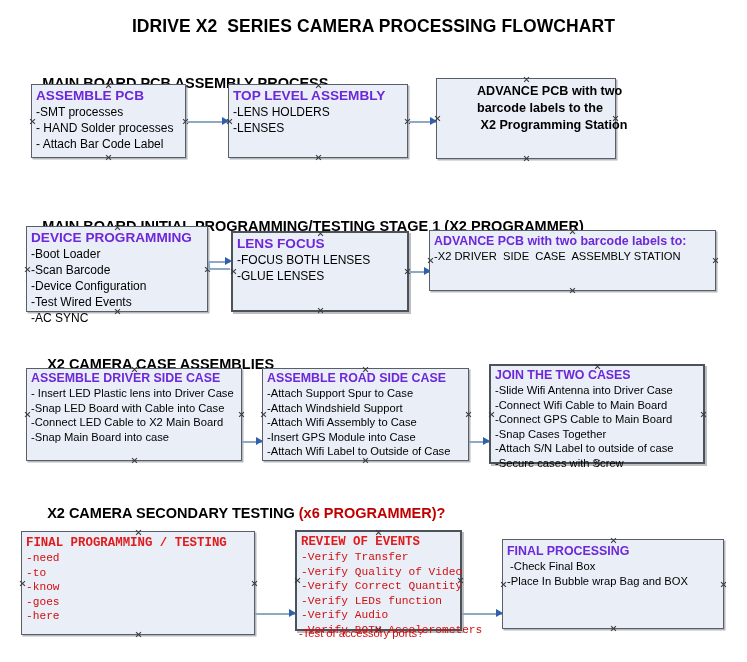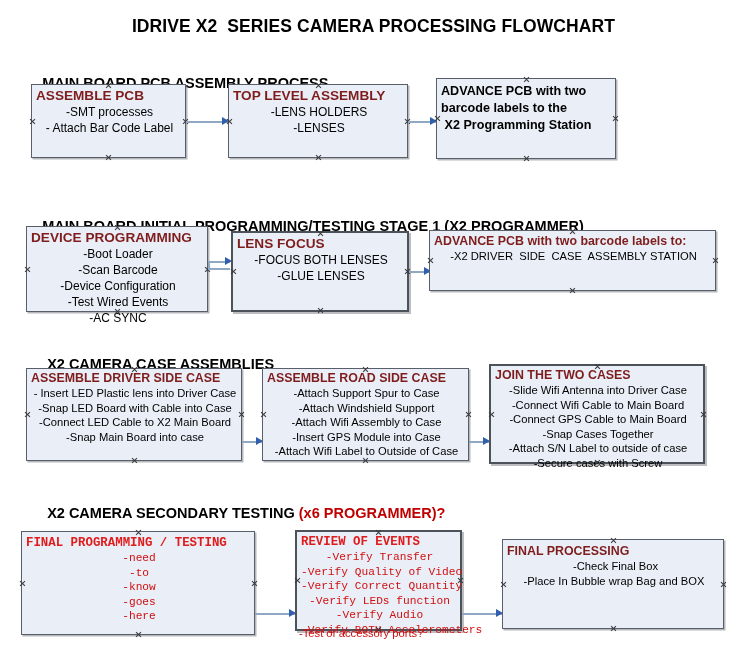--- a/index.html
+++ b/index.html
@@ -59,30 +59,29 @@
   }
   .node .node-body {
     position: absolute;
     left: 4px;
     top: 2px;
     right: 2px;
   }
   .node-title {
     font-size: 12.4px;
     font-weight: bold;
-    color: #7f1d1d;
+    color: #6d28d9;
     line-height: 15px;
     white-space: pre;
   }
   .node-line {
     font-size: 11.2px;
     color: #000000;
     line-height: 14.6px;
     white-space: pre;
-    text-align: center;
   }
   .node.redtext .node-title,
   .node.redtext .node-line {
     color: #d01010;
     font-family: Liberation Mono, monospace;
   }
   .node.redtext .node-title { color: #e01b1b; }
 
   
   .node.t-lg .node-title { font-size: 13.6px; line-height: 17px; }
@@ -153,20 +152,21 @@
   <div class="doc-title">IDRIVE X2  SERIES CAMERA PROCESSING FLOWCHART</div>
 
   <div class="section-header" style="left:26px; top:59px;">
     <span>MAIN BOARD PCB ASSEMBLY PROCESS</span>
   </div>
 
   <div class="node t-lg" style="left:31px; top:84px; width:155px; height:74px;">
     <div class="node-body">
       <div class="node-title">ASSEMBLE PCB</div>
       <div class="node-line">-SMT processes</div>
+      <div class="node-line">- HAND Solder processes</div>
       <div class="node-line">- Attach Bar Code Label</div>
     </div>
     <span class="handle" style="left:50%; top:0;"></span>
     <span class="handle" style="left:50%; top:100%;"></span>
     <span class="handle" style="left:0; top:50%;"></span>
     <span class="handle" style="left:100%; top:50%;"></span>
   </div>
 
   <div class="conn-line" style="left:186px; top:121px; width:42px;"></div>
   <div class="arrow-head" style="left:222px; top:117px;"></div>
@@ -180,21 +180,21 @@
     <span class="handle" style="left:50%; top:0;"></span>
     <span class="handle" style="left:50%; top:100%;"></span>
     <span class="handle" style="left:0; top:50%;"></span>
     <span class="handle" style="left:100%; top:50%;"></span>
   </div>
 
   <div class="conn-line" style="left:408px; top:121px; width:28px;"></div>
   <div class="arrow-head" style="left:430px; top:117px;"></div>
 
   <div class="node" style="left:436px; top:78px; width:180px; height:81px;">
-    <div class="node-body" style="top:4px;">
+    <div class="node-body" style="top:4px;margin-left:36px;">
       <div class="para-line">ADVANCE PCB with two</div>
       <div class="para-line">barcode labels to the</div>
       <div class="para-line"> X2 Programming Station</div>
     </div>
     <span class="handle" style="left:50%; top:0;"></span>
     <span class="handle" style="left:50%; top:100%;"></span>
     <span class="handle" style="left:0; top:50%;"></span>
     <span class="handle" style="left:100%; top:50%;"></span>
   </div>
 

